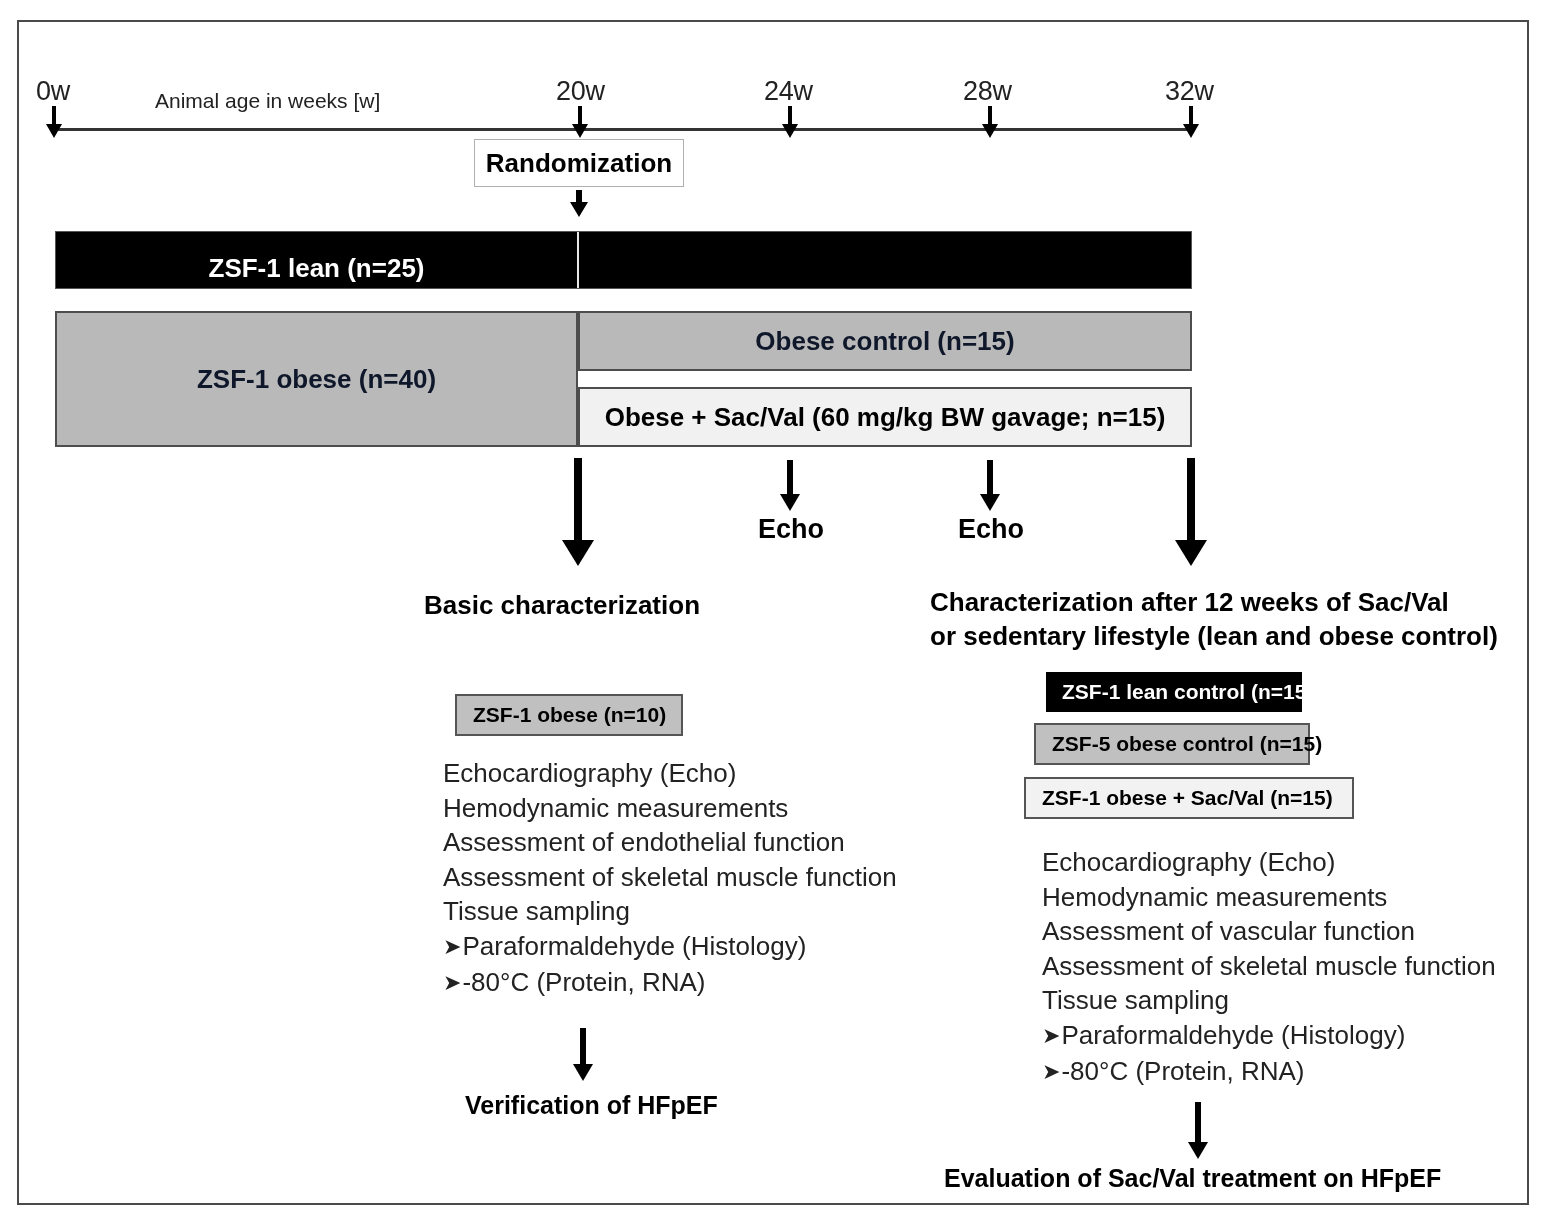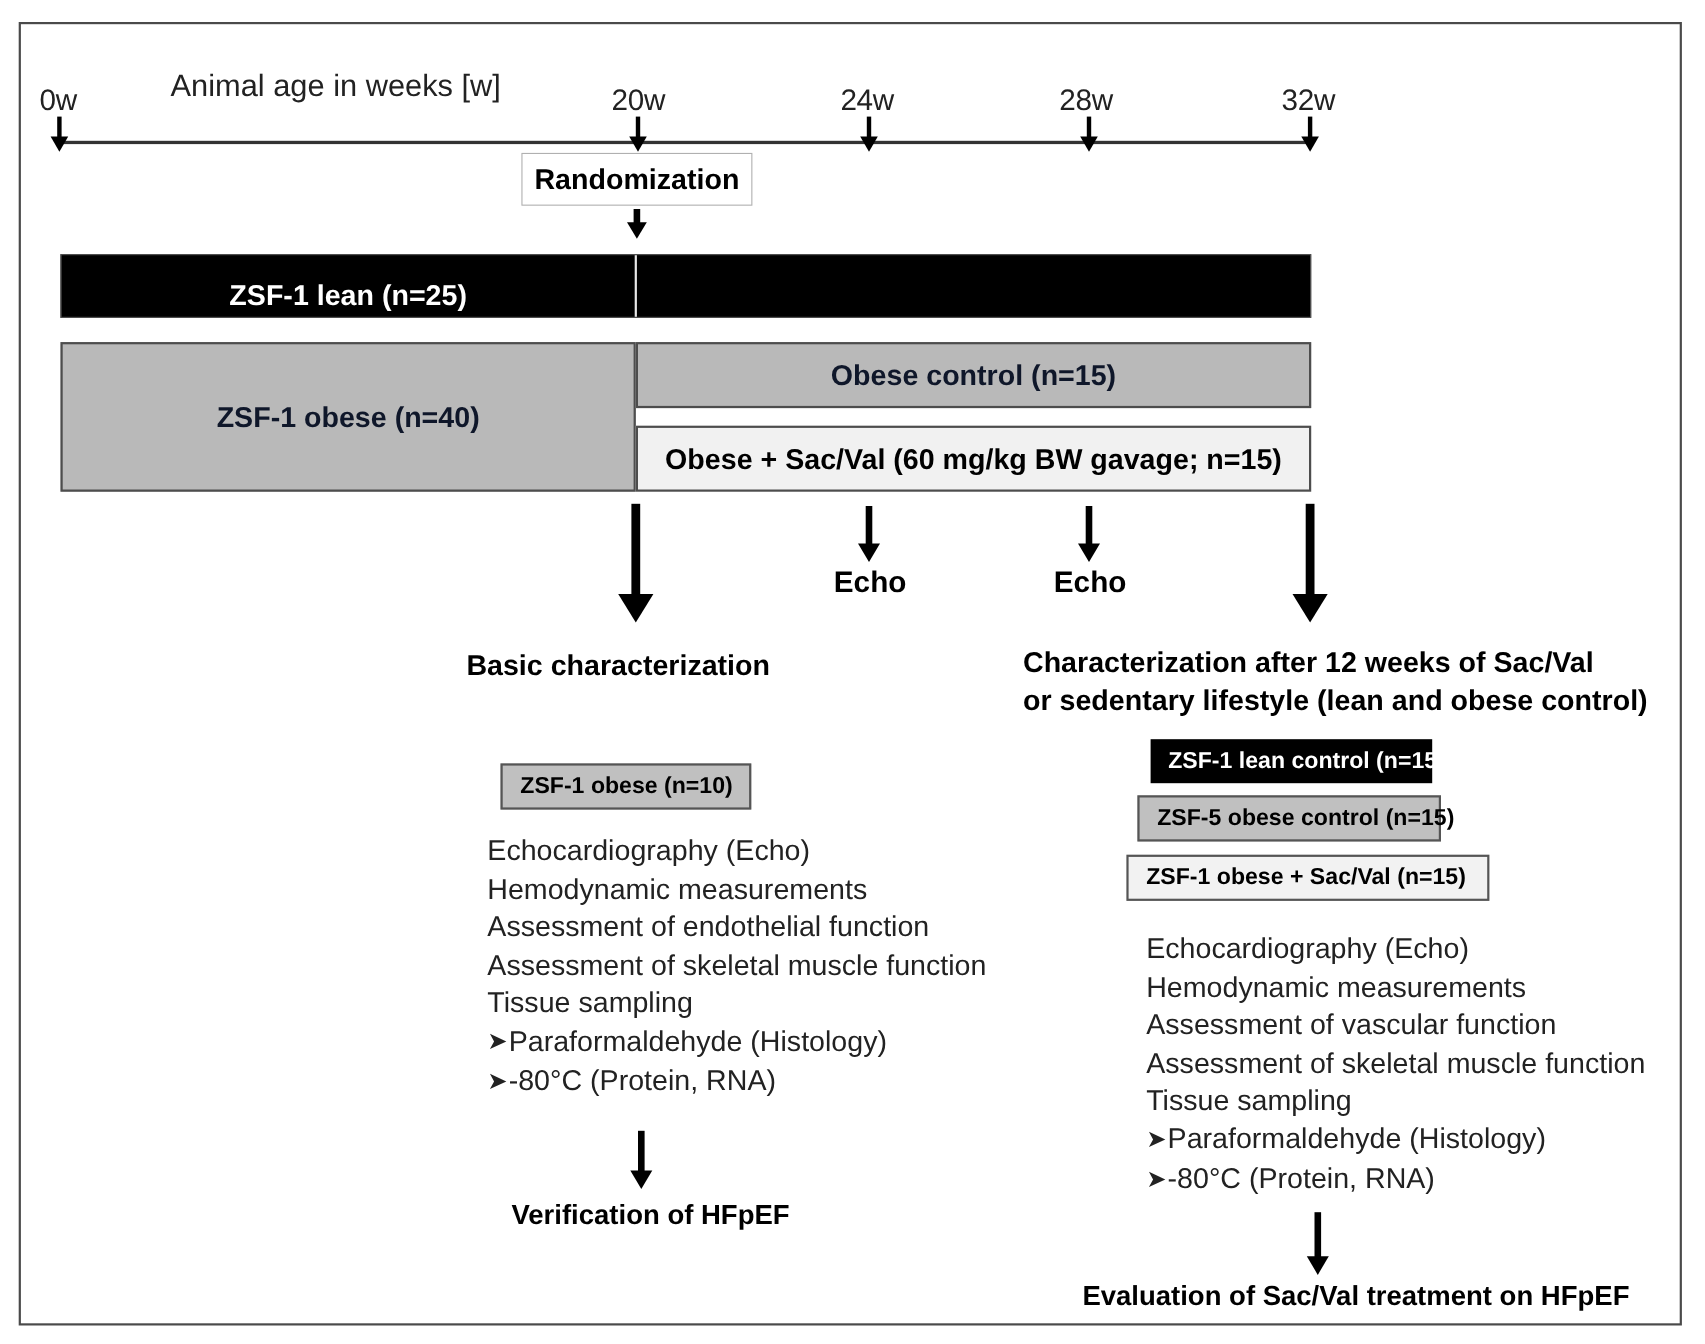--- a/index.html
+++ b/index.html
@@ -40,24 +40,24 @@
   }
   .tick-label {
     position: absolute;
     font-size: 27px;
     color: #222222;
     white-space: nowrap;
     letter-spacing: -0.3px;
   }
   .axis-title {
     position: absolute;
-    font-size: 28px;
+    font-size: 21px;
     color: #222222;
     white-space: nowrap;
-    top: 62px;
+    top: 89px;
     left: 155px;
   }
   
   .tick-arrow {
     position: absolute;
     width: 0;
     height: 0;
   }
   .tick-arrow .shaft {
     position: absolute;
@@ -339,15 +339,15 @@
     <span class="row">Tissue sampling</span>
     <span class="row bullet">Paraformaldehyde (Histology)</span>
     <span class="row bullet">-80°C (Protein, RNA)</span>
   </div>
 
   <div class="long-arrow" style="left:1198px; top:1102px;">
     <div class="shaft" style="left:-3px; top:0; width:6px; height:46px;"></div>
     <div class="head" style="left:-10px; top:40px; border-left-width:10px; border-right-width:10px; border-top-width:17px;"></div>
   </div>
 
-  <div class="conclusion" style="left:944px; top:1164px;margin-left:40px;">Evaluation of Sac/Val treatment on HFpEF</div>
+  <div class="conclusion" style="left:944px; top:1164px;">Evaluation of Sac/Val treatment on HFpEF</div>
 
 </div>
 
 </body></html>

